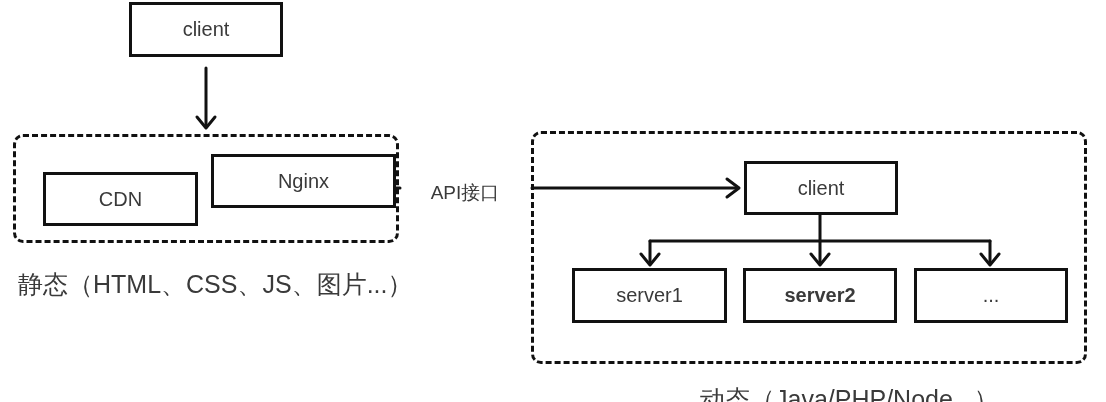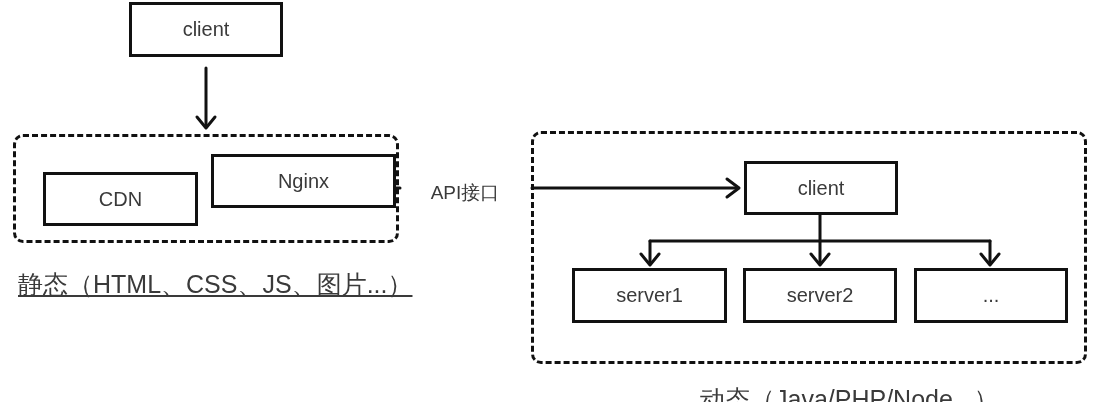--- a/index.html
+++ b/index.html
@@ -62,26 +62,26 @@
   .node-nginx   { left: 211px; top: 154px; width: 185px; height: 54px; }
 
   .label-api {
     left: 398px; top: 159px; width: 134px;
     text-align: center;
     font-size: 19px;
     line-height: 27px;
     margin-top: 20px;
   }
 
-  .label-static { left: 18px; top: 268px; font-size: 25px; white-space: nowrap; text-decoration: underline; }
+  .label-static { left: 18px; top: 268px; font-size: 25px; white-space: nowrap; }
 
   .group-dynamic { left: 531px; top: 131px; width: 556px; height: 233px; }
   .node-server  { left: 744px; top: 161px; width: 154px; height: 54px; }
   .node-server1 { left: 572px; top: 268px; width: 155px; height: 55px; text-align: center; }
-  .node-server2 { left: 743px; top: 268px; width: 154px; height: 55px; }
+  .node-server2 { left: 743px; top: 268px; width: 154px; height: 55px; font-weight: bold; }
   .node-more    { left: 914px; top: 268px; width: 154px; height: 55px; }
 
   .label-dynamic { left: 700px; top: 383px; font-size: 25px; white-space: nowrap; }
 </style>
 </head>
 <body>
 
 <div class="canvas">
 
   <svg class="edges" viewBox="0 0 1106 402" xmlns="http://www.w3.org/2000/svg">

